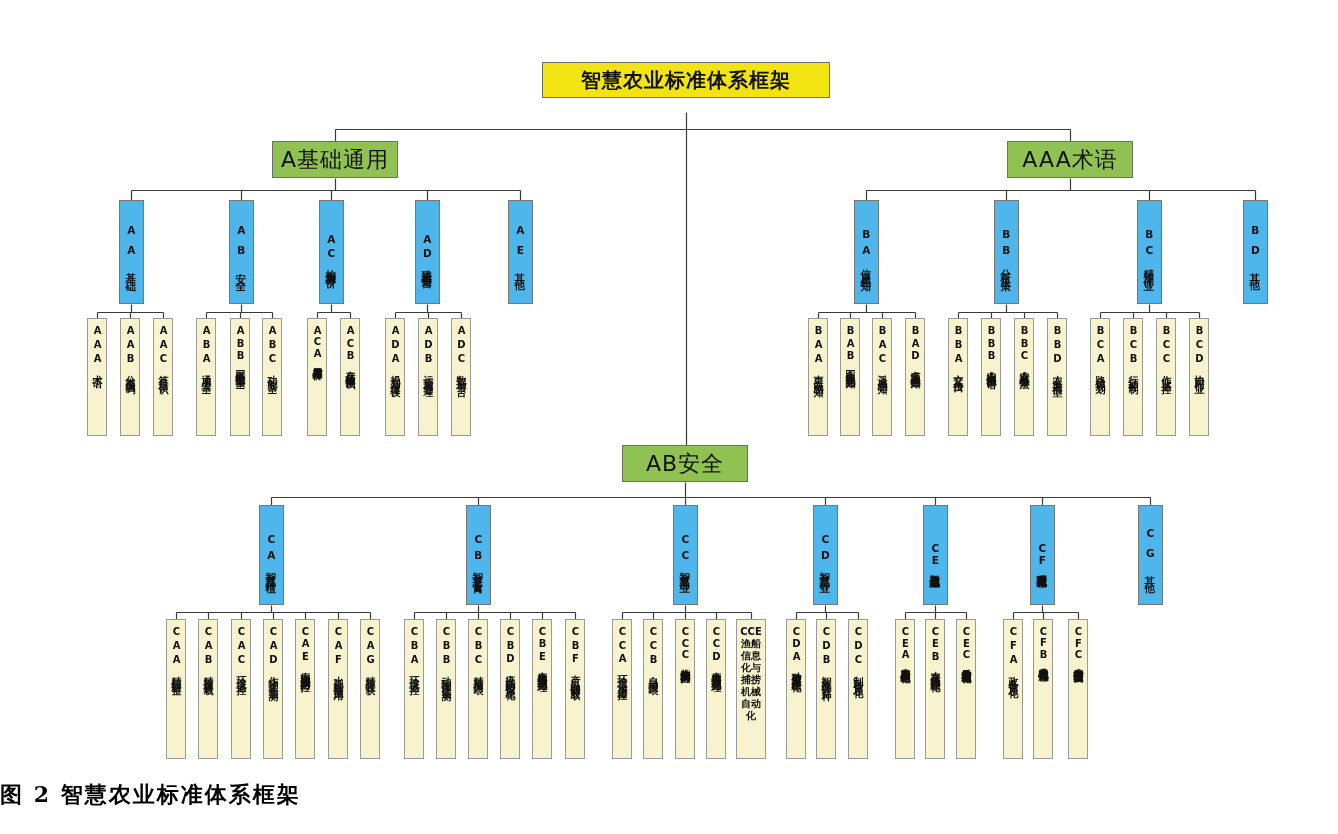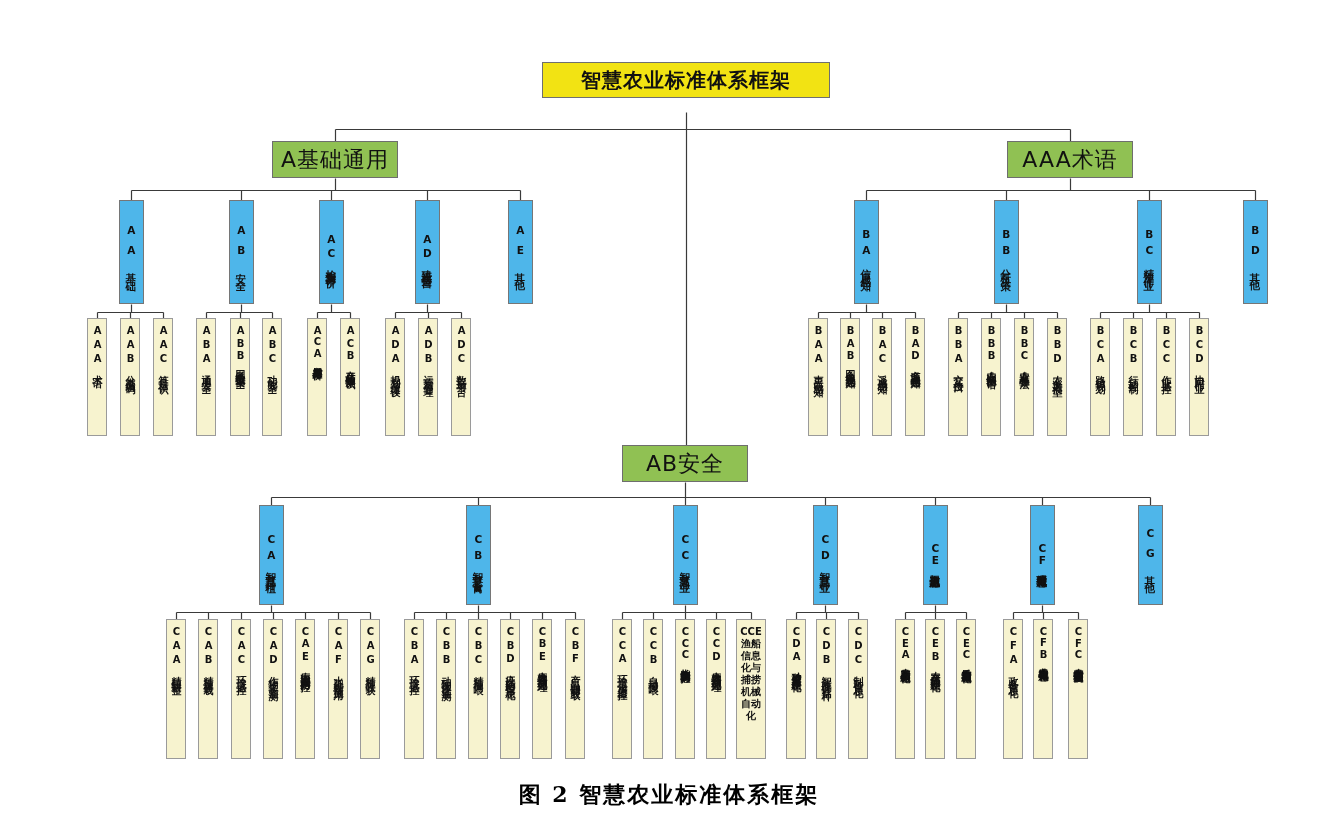--- a/index.html
+++ b/index.html
@@ -30,21 +30,21 @@
   .leaf-box{
     background:var(--leaf-bg,#f7f3cf);border-color:#9a9a9a;
     font-size:10px;font-weight:700;align-items:flex-start;padding-top:6px;
   }
   .leaf-box>span{writing-mode:vertical-lr;text-orientation:upright;line-height:1;}
   .leaf-box.wide>span{
     writing-mode:horizontal-tb;text-orientation:mixed;
     width:24px;text-align:center;word-break:break-all;line-break:anywhere;line-height:1.2;
   }
   .caption{
-    position:absolute;left:0;top:780px;width:100%;text-align:center;
+    position:absolute;left:0;top:780px;width:100%;
     font-family:"DejaVu Serif","Liberation Serif",serif;
     font-size:22px;font-weight:700;letter-spacing:2px;color:#000;
   }
 </style>
 </head>
 <body>
 
 <div class="canvas" id="canvas" style="--root-bg: #F2E313; --branch-bg: #90C153; --cat-bg: #4EB6EA; --leaf-bg: #F7F3CF;">
   <svg id="wires" width="1338" height="834">
       <path d="M686.5 112.5L686.5 445.5M335.5 129.5L1070.5 129.5M335.5 129.5L335.5 141.5M1070.5 129.5L1070.5 141.5M335.5 178.5L335.5 190.5M131.5 190.5L520.5 190.5M131.5 190.5L131.5 200.5M131.5 304.5L131.5 312.5M97.5 312.5L163.5 312.5M97.5 312.5L97.5 318.5M130.5 312.5L130.5 318.5M163.5 312.5L163.5 318.5M241.5 190.5L241.5 200.5M241.5 304.5L241.5 312.5M206.5 312.5L272.5 312.5M206.5 312.5L206.5 318.5M240.5 312.5L240.5 318.5M272.5 312.5L272.5 318.5M331.5 190.5L331.5 200.5M331.5 304.5L331.5 312.5M317.5 312.5L350.5 312.5M317.5 312.5L317.5 318.5M350.5 312.5L350.5 318.5M427.5 190.5L427.5 200.5M427.5 304.5L427.5 312.5M395.5 312.5L461.5 312.5M395.5 312.5L395.5 318.5M428.5 312.5L428.5 318.5M461.5 312.5L461.5 318.5M520.5 190.5L520.5 200.5M1070.5 178.5L1070.5 190.5M866.5 190.5L1255.5 190.5M866.5 190.5L866.5 200.5M866.5 304.5L866.5 312.5M818.5 312.5L915.5 312.5M818.5 312.5L818.5 318.5M850.5 312.5L850.5 318.5M882.5 312.5L882.5 318.5M915.5 312.5L915.5 318.5M1006.5 190.5L1006.5 200.5M1006.5 304.5L1006.5 312.5M958.5 312.5L1057.5 312.5M958.5 312.5L958.5 318.5M991.5 312.5L991.5 318.5M1024.5 312.5L1024.5 318.5M1057.5 312.5L1057.5 318.5M1149.5 190.5L1149.5 200.5M1149.5 304.5L1149.5 312.5M1100.5 312.5L1199.5 312.5M1100.5 312.5L1100.5 318.5M1133.5 312.5L1133.5 318.5M1166.5 312.5L1166.5 318.5M1199.5 312.5L1199.5 318.5M1255.5 190.5L1255.5 200.5M685.5 482.5L685.5 497.5M271.5 497.5L1150.5 497.5M271.5 497.5L271.5 505.5M271.5 605.5L271.5 612.5M176.5 612.5L370.5 612.5M176.5 612.5L176.5 619.5M208.5 612.5L208.5 619.5M241.5 612.5L241.5 619.5M273.5 612.5L273.5 619.5M305.5 612.5L305.5 619.5M338.5 612.5L338.5 619.5M370.5 612.5L370.5 619.5M478.5 497.5L478.5 505.5M478.5 605.5L478.5 612.5M414.5 612.5L575.5 612.5M414.5 612.5L414.5 619.5M446.5 612.5L446.5 619.5M478.5 612.5L478.5 619.5M510.5 612.5L510.5 619.5M542.5 612.5L542.5 619.5M575.5 612.5L575.5 619.5M685.5 497.5L685.5 505.5M685.5 605.5L685.5 612.5M622.5 612.5L751.5 612.5M622.5 612.5L622.5 619.5M653.5 612.5L653.5 619.5M685.5 612.5L685.5 619.5M716.5 612.5L716.5 619.5M751.5 612.5L751.5 619.5M825.5 497.5L825.5 505.5M825.5 605.5L825.5 612.5M796.5 612.5L858.5 612.5M796.5 612.5L796.5 619.5M826.5 612.5L826.5 619.5M858.5 612.5L858.5 619.5M935.5 497.5L935.5 505.5M935.5 605.5L935.5 612.5M905.5 612.5L966.5 612.5M905.5 612.5L905.5 619.5M935.5 612.5L935.5 619.5M966.5 612.5L966.5 619.5M1042.5 497.5L1042.5 505.5M1042.5 605.5L1042.5 612.5M1013.5 612.5L1078.5 612.5M1013.5 612.5L1013.5 619.5M1043.5 612.5L1043.5 619.5M1078.5 612.5L1078.5 619.5M1150.5 497.5L1150.5 505.5" stroke="#3A3A3A" stroke-width="1.2" fill="none"></path>

